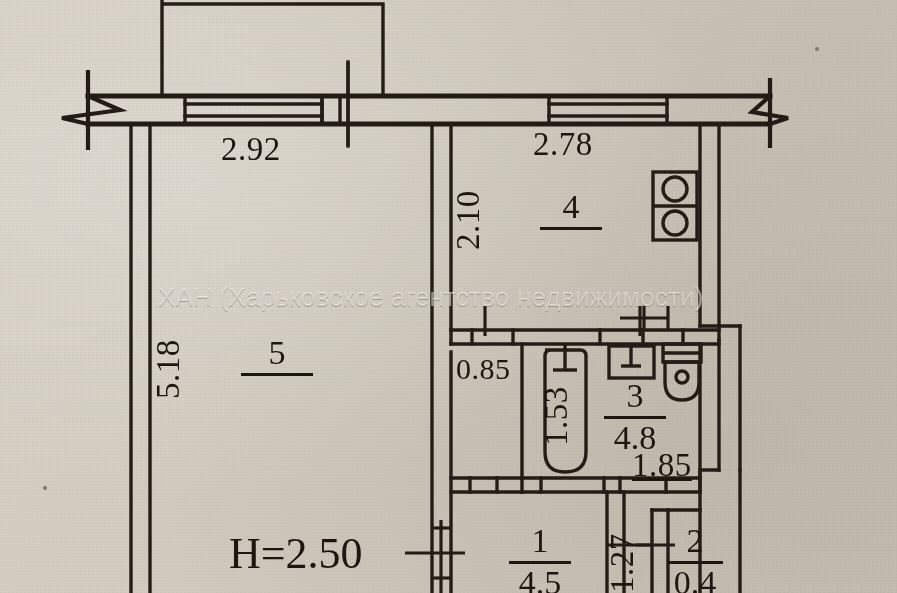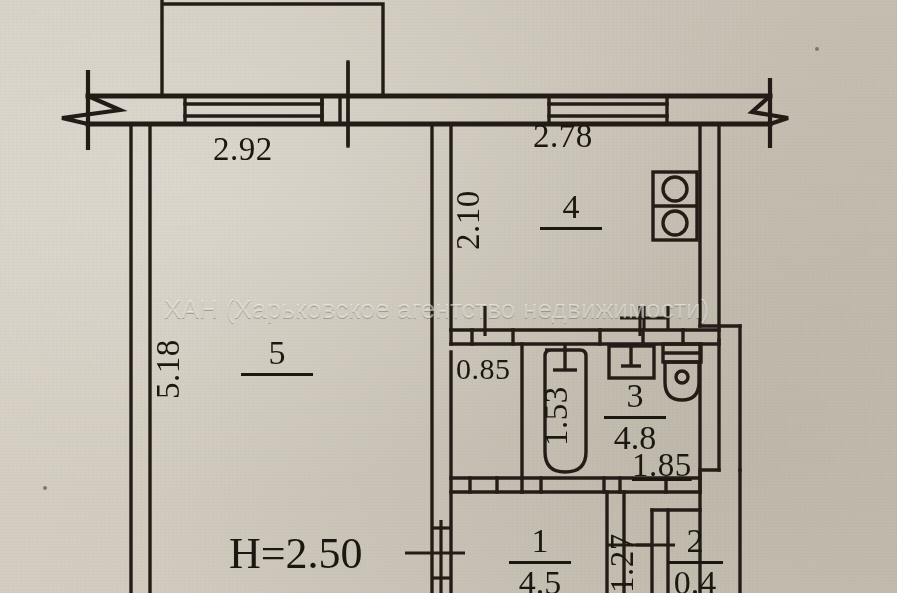--- a/index.html
+++ b/index.html
@@ -88,31 +88,30 @@
     margin: 2px auto 1px auto;
   }
   .room-tag .area {
     display: block;
     font-size: 34px;
     line-height: 1.04;
   }
 
   #watermark {
     position: absolute;
-    left: 164px;
+    left: 158px;
     top: 282px;
     font-family: "Liberation Sans", sans-serif;
     font-size: 26px;
     letter-spacing: .2px;
     color: rgba(252,250,246,0.52);
     text-shadow: 0 1px 0 rgba(60,52,40,0.30);
     white-space: nowrap;
     user-select: none;
     pointer-events: none;
-    margin-top: 12px;
   }
   #speck {
     position: absolute;
     left: 43px; top: 486px;
     width: 4px; height: 4px;
     background: rgba(60,52,42,.55);
     border-radius: 50%;
   }
   #speck2 {
     position: absolute;
@@ -263,23 +262,23 @@
     <g>
       <path class="dimline" d="M405,553 L465,553"></path>
       <path class="dimline" d="M441,520 L441,593"></path>
       <path class="dimline" d="M432,528 L451,528"></path>
       <path class="dimline" d="M432,578 L451,578"></path>
       <path class="dimline" d="M348,62 L348,146"></path>
     </g>
 
   </svg>
 
-  <div class="label dim-h" style="left:213px; top:133px;text-align:right;">2.92</div>
-
-  <div class="label dim-h" style="left:533px; top:120px;">2.78</div>
+  <div class="label dim-h" style="left:221px; top:133px;text-align:right;">2.92</div>
+
+  <div class="label dim-h" style="left:533px; top:128px;">2.78</div>
 
   <div class="label dim-v" style="left:452px; top:250px;">2.10</div>
 
   <div class="label dim-v" style="left:152px; top:399px;">5.18</div>
 
   <div class="label dim-h dim-sm" style="left:456px; top:354px;text-align:right;">0.85</div>
 
   <div class="label dim-v" style="left:540px; top:446px;">1.53</div>
 
   <div class="label dim-h" style="left:632px; top:449px;text-decoration:underline;">1.85</div>

